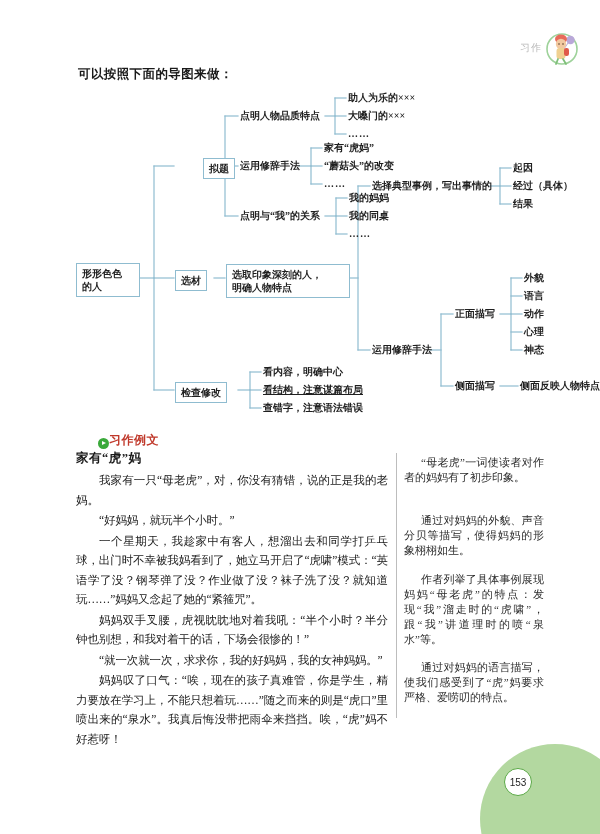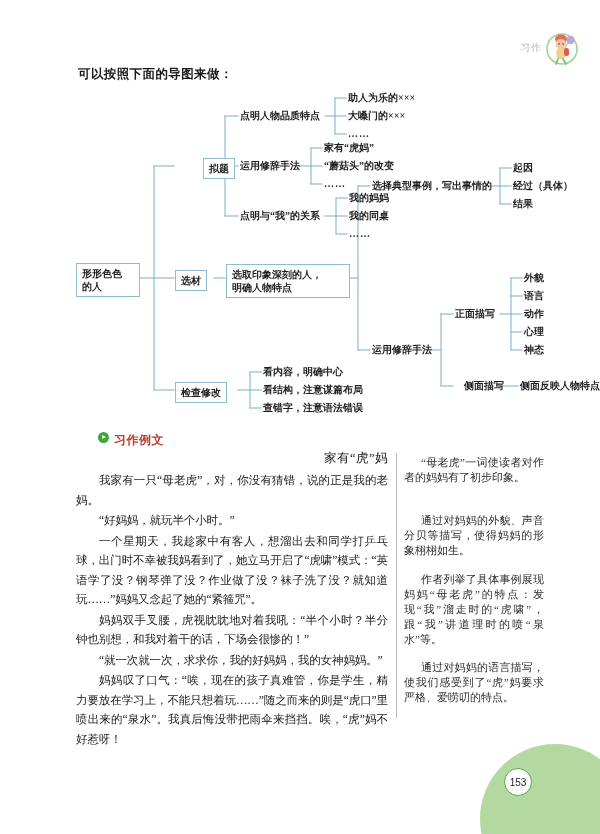--- a/index.html
+++ b/index.html
@@ -77,22 +77,21 @@
     font-weight: 600;
   }
   .leaf.dots { letter-spacing: 1px; }
 
   
   .section-heading {
     position: absolute;
     left: 98px;
     top: 432px;
     display: flex;
-    align-items: flex-start;
-    gap: 5px;
+    align-items: flex-end;
   }
   .bullet-dot {
     width: 11px; height: 11px;
     border-radius: 50%;
     background: #3aa93a;
     position: relative;
     flex: none;
   }
   .bullet-dot::after {
     content: "";
@@ -111,23 +110,23 @@
   }
 
   
   .essay {
     position: absolute;
     left: 76px;
     top: 450px;
     width: 312px;
   }
   .essay-title {
-    text-align: right;
+    text-align: left;
     font-size: 12.5px;
-    font-weight: 400;
+    font-weight: 700;
     margin: 0 0 4px 0;
     letter-spacing: .5px;
   }
   .essay p {
     margin: 0 0 1px 0;
     font-size: 11.5px;
     line-height: 19.5px;
     text-align: justify;
     text-indent: 23px;
     letter-spacing: -0.1px;
@@ -302,32 +301,32 @@
   <div class="leaf dots" style="left:287px; top:146px;">……</div>
 
   <div class="leaf" style="left:310px; top:98px;">选择典型事例，写出事情的</div>
   <div class="leaf" style="left:310px; top:262px;">运用修辞手法</div>
 
   <div class="leaf" style="left:451px; top:80px;">起因</div>
   <div class="leaf" style="left:451px; top:98px;">经过（具体）</div>
   <div class="leaf" style="left:451px; top:116px;">结果</div>
 
   <div class="leaf" style="left:393px; top:226px;">正面描写</div>
-  <div class="leaf" style="left:402px; top:298px;">侧面描写</div>
+  <div class="leaf" style="left:393px; top:298px;">侧面描写</div>
 
   <div class="leaf" style="left:462px; top:190px;">外貌</div>
   <div class="leaf" style="left:462px; top:208px;">语言</div>
   <div class="leaf" style="left:462px; top:226px;">动作</div>
   <div class="leaf" style="left:462px; top:244px;">心理</div>
   <div class="leaf" style="left:462px; top:262px;">神态</div>
 
   <div class="leaf" style="left:458px; top:298px;">侧面反映人物特点</div>
 
   <div class="leaf" style="left:201px; top:284px;">看内容，明确中心</div>
-  <div class="leaf" style="left:201px; top:302px;">看结构，注意谋篇布局</div>
+  <div class="leaf" style="left:201px; top:302px;text-decoration:underline;">看结构，注意谋篇布局</div>
   <div class="leaf" style="left:201px; top:320px;">查错字，注意语法错误</div>
 </div>
 
 <div class="section-heading">
   <span class="bullet-dot"></span>
   <span class="section-heading-text">习作例文</span>
 </div>
 
 <div class="essay">
   <div class="essay-title">家有“虎”妈</div>

